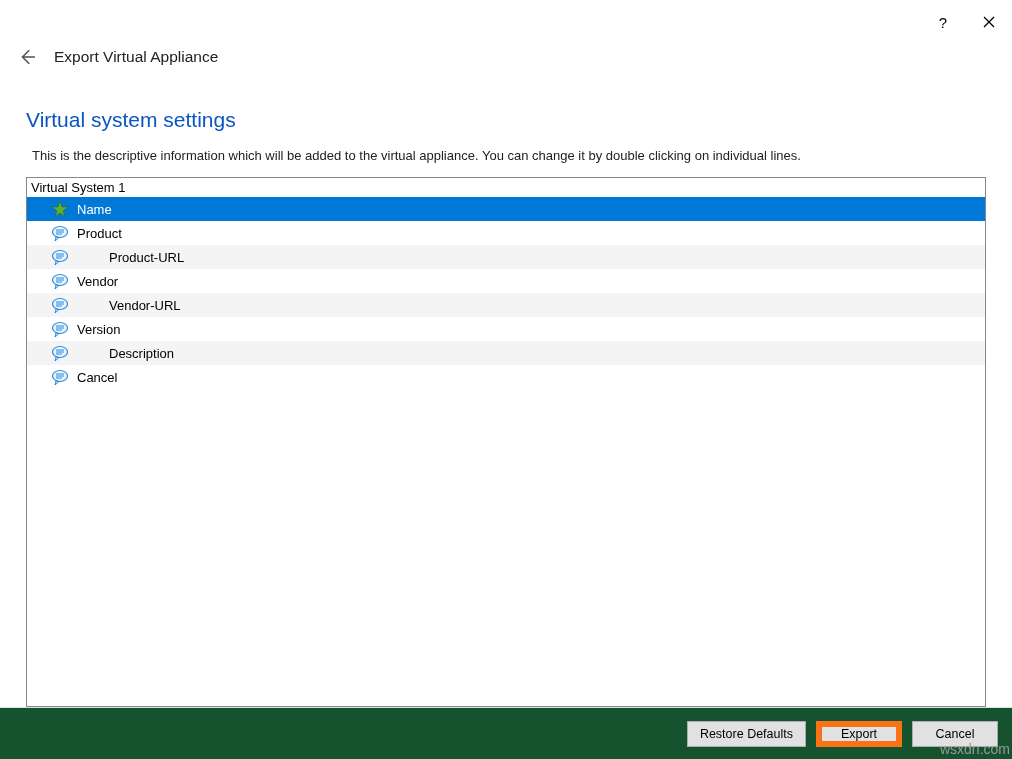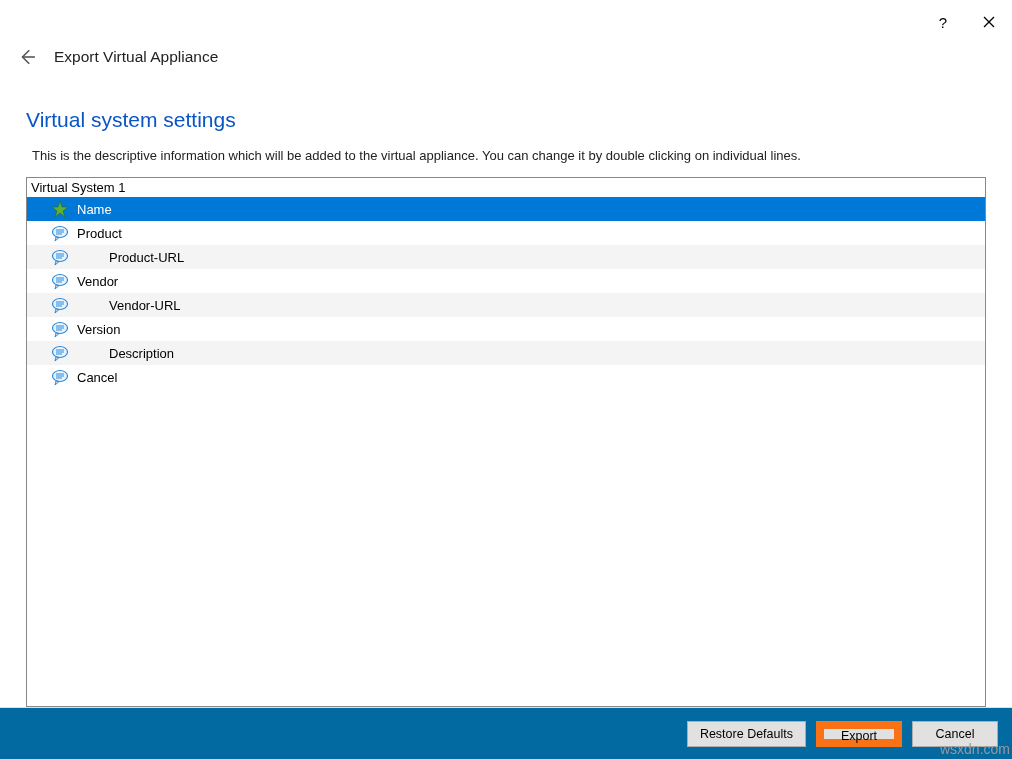--- a/index.html
+++ b/index.html
@@ -94,36 +94,36 @@
     width: 18px; height: 18px;
     flex-shrink: 0;
   }
   .footer {
     height: 52px;
     display: flex;
     justify-content: flex-end;
     align-items: center;
     gap: 10px;
     padding-right: 14px;
-    background: #0369a1;
+    background: #14532d;
     border-top: 1px solid #e0e0e0;
   }
   .btn {
     min-width: 86px;
     height: 26px;
     border: 1px solid #adadad;
     background: #e1e1e1;
     font-family: inherit;
     font-size: 12.5px;
     padding: 0 12px;
     cursor: pointer;
   }
   .btn.restore { min-width: 100px; }
   .btn.default {
-    border: 8px solid #f97316;
+    border: 6px solid #f97316;
   }
   .watermark {
     position: absolute;
     right: 2px; bottom: 2px;
     font-size: 14px;
     color: #999;
     font-family: Verdana, sans-serif;
   }
 </style>
 </head>

